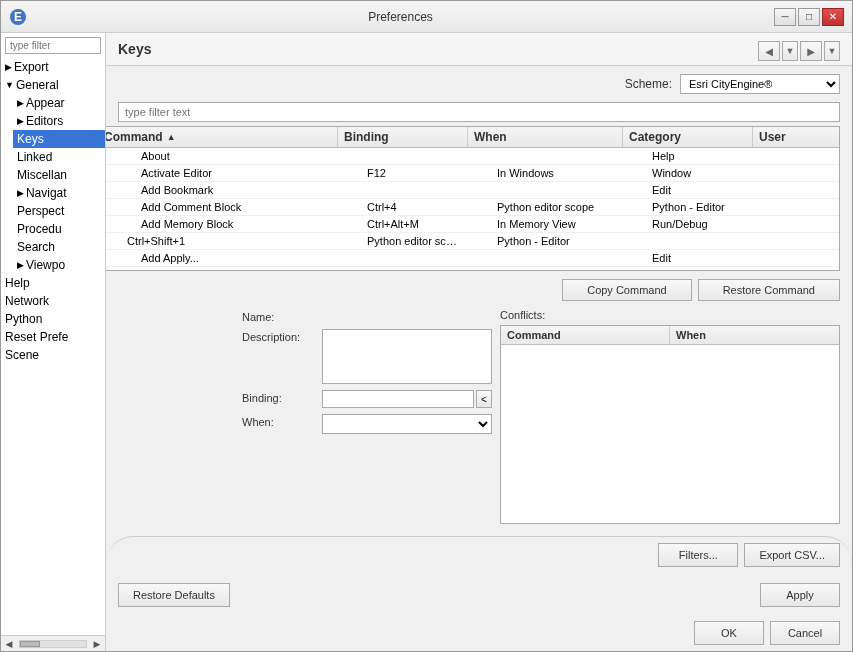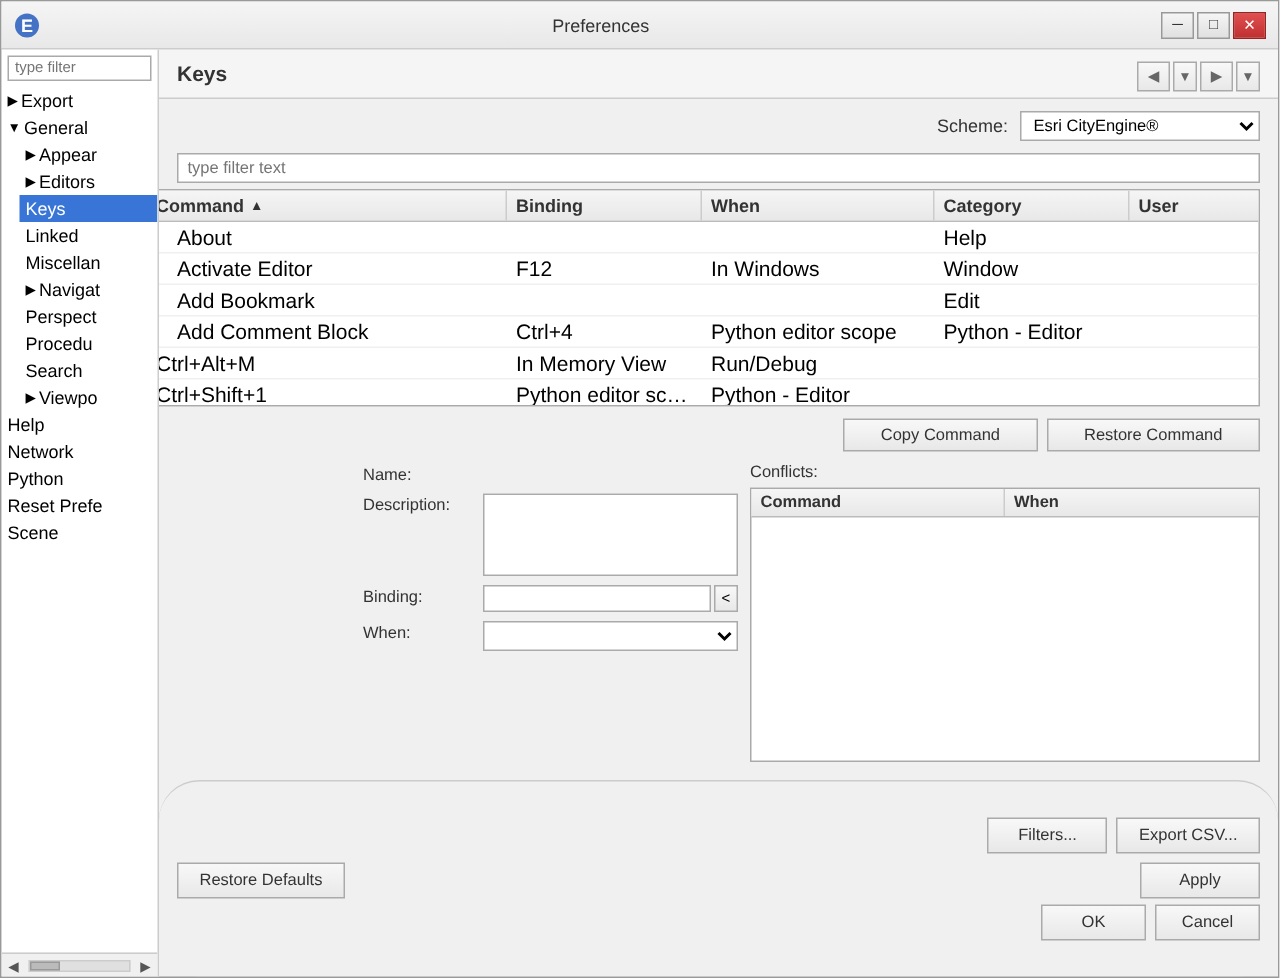--- a/index.html
+++ b/index.html
@@ -41,21 +41,21 @@
     
     .filter-input { width: 100%; border: 1px solid #aaa; padding: 3px 6px; margin-bottom: 4px; color: #999; font-size: 11px; background: white; }
     
     .commands-table { flex: 0 0 145px; border: 1px solid #aaa; background: white; overflow: hidden; display: flex; flex-direction: column; }
     .table-header { display: grid; grid-template-columns: 240px 130px 155px 130px 70px 16px; background: linear-gradient(to bottom, #f5f5f5, #e8e8e8); border-bottom: 1px solid #bbb; }
     .th { padding: 3px 6px; border-right: 1px solid #ccc; font-weight: bold; font-size: 11px; color: #333; display: flex; align-items: center; cursor: pointer; }
     .th:last-child { border-right: none; }
     .sort-indicator { margin-left: 4px; font-size: 9px; }
     .table-body { flex: 1; overflow-y: auto; }
     .table-row { display: grid; grid-template-columns: 240px 130px 155px 130px 70px; border-bottom: 1px solid #f0f0f0; }
-    .td { padding: 2px 6px; font-size: 14px; overflow: hidden; text-overflow: ellipsis; white-space: nowrap; }
+    .td { padding: 2px 6px; font-size: 11px; overflow: hidden; text-overflow: ellipsis; white-space: nowrap; margin-left: 23px; }
     .td.indent { padding-left: 20px; }
     
     .action-buttons { display: flex; gap: 6px; margin: 8px 0; }
     .action-btn { padding: 4px 24px; border: 1px solid #aaa; background: linear-gradient(to bottom, #f8f8f8, #e8e8e8); cursor: pointer; font-size: 11px; color: #333; }
     
     .details-section { display: flex; flex: 1; gap: 8px; overflow: hidden; }
     .left-details { flex: 1; }
     .right-details { width: 340px; }
     
     .field-row { display: flex; align-items: flex-start; margin-bottom: 6px; }
@@ -66,21 +66,21 @@
     .field-input { flex: 1; border: 1px solid #aaa; padding: 2px 4px; background: white; font-size: 11px; }
     .field-select { flex: 1; border: 1px solid #aaa; padding: 2px 4px; background: white; font-size: 11px; height: 20px; }
     .clear-btn { width: 16px; height: 18px; border: 1px solid #aaa; background: linear-gradient(to bottom, #f8f8f8, #e8e8e8); cursor: pointer; display: flex; align-items: center; justify-content: center; font-size: 10px; }
     
     .conflicts-label { font-size: 11px; color: #333; margin-bottom: 4px; }
     .conflicts-table { border: 1px solid #aaa; background: white; height: calc(100% - 20px); }
     .conflicts-header { display: grid; grid-template-columns: 1fr 1fr; background: linear-gradient(to bottom, #f5f5f5, #e8e8e8); border-bottom: 1px solid #bbb; }
     .conflicts-th { padding: 3px 6px; font-size: 11px; font-weight: bold; color: #333; border-right: 1px solid #ccc; }
     .conflicts-th:last-child { border-right: none; }
     
-    .bottom-bar { padding: 24px 12px; border-top: 1px solid #ccc; background: #f0f0f0; display: flex; flex-direction: column; gap: 6px; border-radius: 27px; }
+    .bottom-bar { padding: 6px 12px; border-top: 1px solid #ccc; background: #f0f0f0; display: flex; flex-direction: column; gap: 16px; border-radius: 27px; }
     .bottom-row1 { display: flex; justify-content: flex-end; gap: 6px; }
     .bottom-row2 { display: flex; justify-content: space-between; align-items: center; }
     .bottom-btn { padding: 5px 14px; border: 1px solid #aaa; background: linear-gradient(to bottom, #f8f8f8, #e8e8e8); cursor: pointer; font-size: 11px; color: #333; min-width: 80px; }
 
     .sidebar-scrollbar { display: flex; align-items: center; height: 16px; border-top: 1px solid #ccc; background: #f0f0f0; }
     .sb-track { flex: 1; height: 8px; background: #e0e0e0; border: 1px solid #ccc; margin: 0 2px; position: relative; }
     .sb-thumb { position: absolute; left: 0; top: 0; width: 30%; height: 100%; background: #bbb; border: 1px solid #999; }
     .sb-arrow { width: 16px; height: 16px; display: flex; align-items: center; justify-content: center; cursor: pointer; font-size: 9px; color: #555; }
   </style>
 </head>
@@ -251,20 +251,21 @@
                 <div class="td"></div>
               </div>
               <div class="table-row">
                 <div class="td indent">Add Comment Block</div>
                 <div class="td">Ctrl+4</div>
                 <div class="td">Python editor scope</div>
                 <div class="td">Python - Editor</div>
                 <div class="td"></div>
               </div>
               <div class="table-row">
+                <div class="td indent">Add Memory Block</div>
                 <div class="td">Ctrl+Alt+M</div>
                 <div class="td">In Memory View</div>
                 <div class="td">Run/Debug</div>
                 <div class="td"></div>
               </div>
               <div class="table-row">
                 <div class="td">Ctrl+Shift+1</div>
                 <div class="td">Python editor scope</div>
                 <div class="td">Python - Editor</div>
                 <div class="td"></div>

